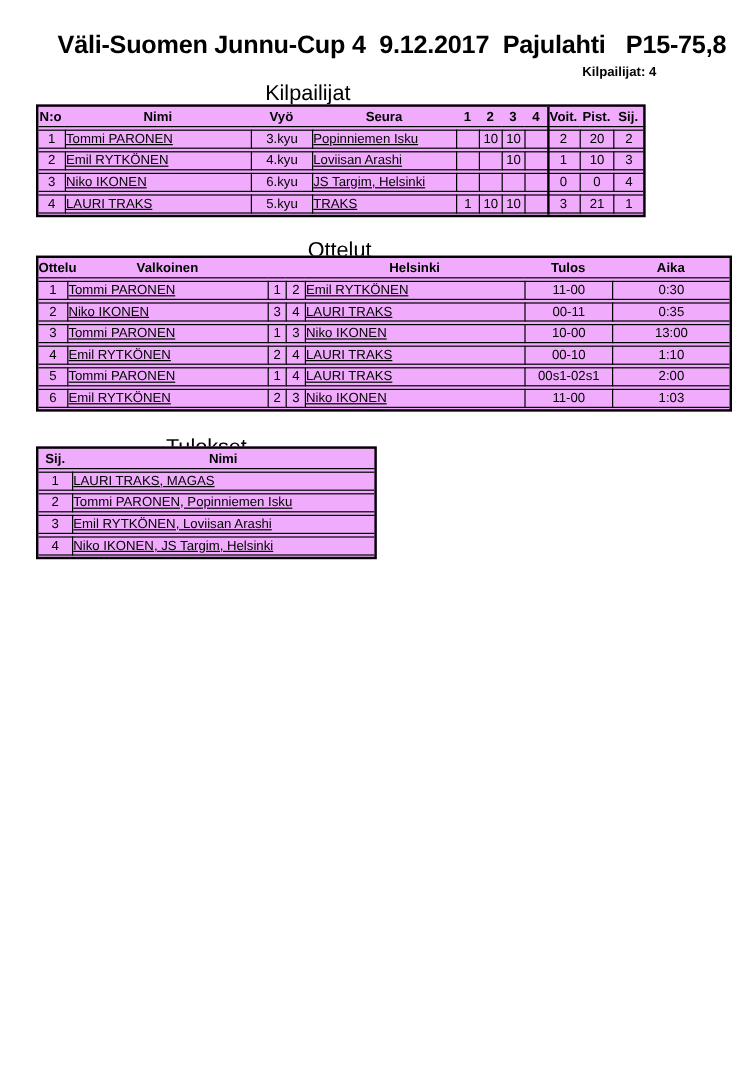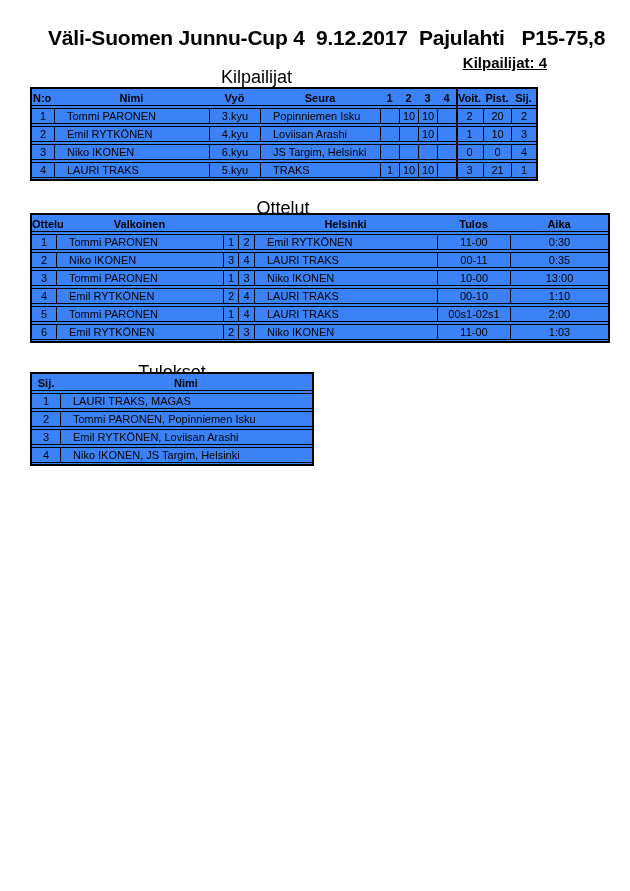--- a/index.html
+++ b/index.html
@@ -9,33 +9,33 @@
     font-family:"Liberation Sans", sans-serif;
     position:relative; overflow:hidden;
   }
   .page-title {
     position:absolute; left:20px; top:27px;
     font-size:21px; font-weight:bold; line-height:1;
     white-space:pre; letter-spacing:-0.2px;margin-left:28px;
   }
   .count-label {
     position:absolute; top:54px; right:83px;
-    font-size:15px; font-weight:bold;text-decoration:underline;
+    font-size:11px; font-weight:bold;
   }
   .section-title {
     position:absolute; text-align:center;
     font-size:18px; font-weight:normal;
   }
   #kilpailijat-title { left:30px; top:67px;  width:453px; }
   #ottelut-title     { left:30px; top:198px; width:506px; }
   #tulokset-title    { left:30px; top:362px; width:284px;text-align:center; }
 
   .tbl {
     position:absolute; box-sizing:border-box;
-    border:2px solid #000; background:#3b82f6; overflow:hidden;
+    border:2px solid #000; background:#f0abfc; overflow:hidden;
   }
   #competitors-table { left:30px; top:87px;  width:508px; }
   #matches-table     { left:30px; top:213px; width:580px; }
   #results-table     { left:30px; top:372px; width:284px; }
 
   .tbl table {
     width:100%; table-layout:fixed;
     border-collapse:separate; border-spacing:0 2px;
     margin:-1px 0; font-size:11px;
   }
@@ -47,21 +47,21 @@
   }
   th.left { text-align:left; padding-left:1px; }
   td {
     height:14px; padding:0; line-height:13px;
     border:1px solid #000; border-right:none;
     vertical-align:middle; white-space:nowrap; overflow:hidden;
   }
   td:first-child { border-left:none; }
   td.noL { border-left:none; }
   .c { text-align:center; }
-  .l { text-align:left; padding-left:12px; }
+  .l { text-align:left; padding-left:0;text-decoration:underline; }
   .vsep {
     position:absolute; top:0; bottom:0; width:2px;
     background:#000; left:424px;
   }
 </style>
 </head>
 <body>
 
 <div class="page-title">Väli-Suomen Junnu-Cup 4  9.12.2017  Pajulahti   P15-75,8</div>
 <div class="count-label">Kilpailijat: 4</div>

